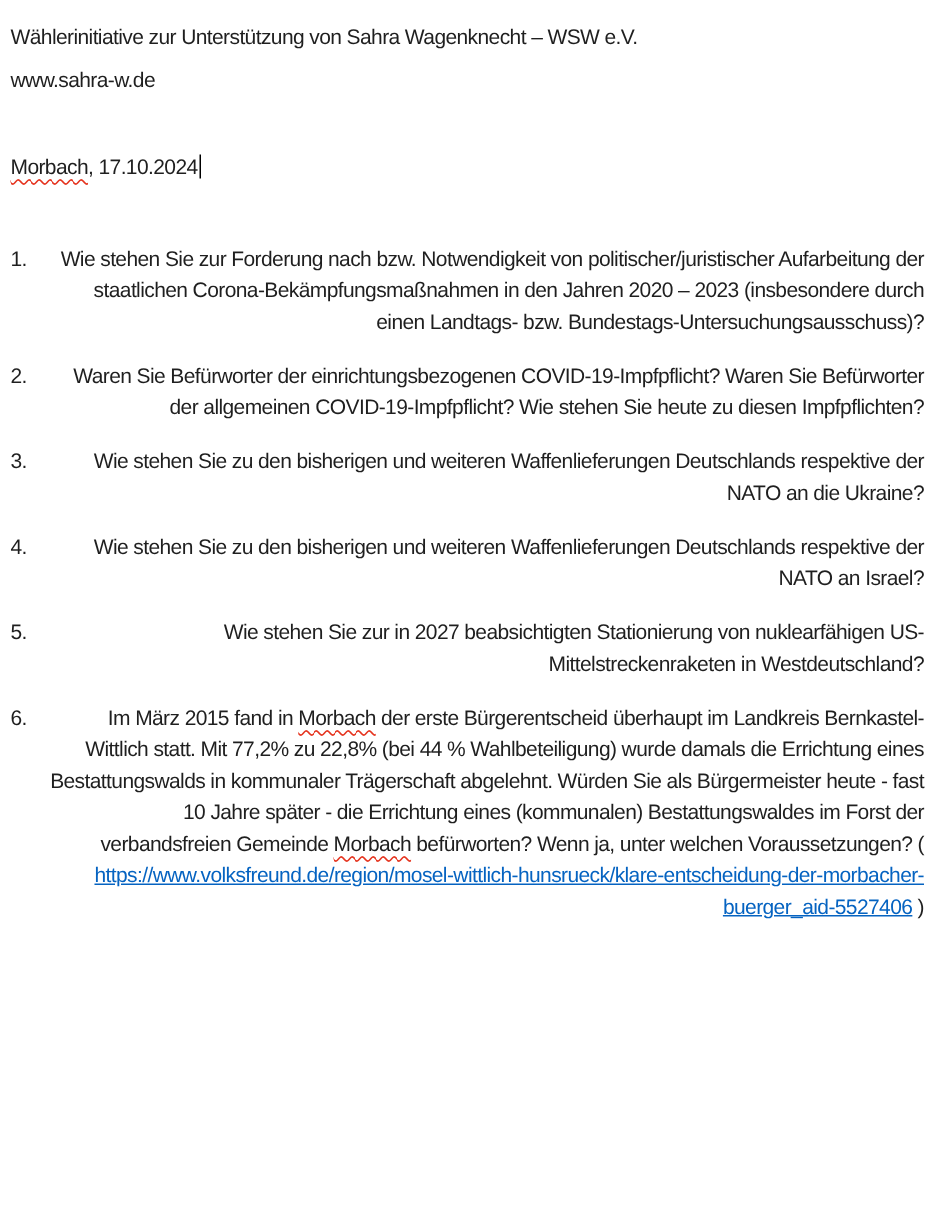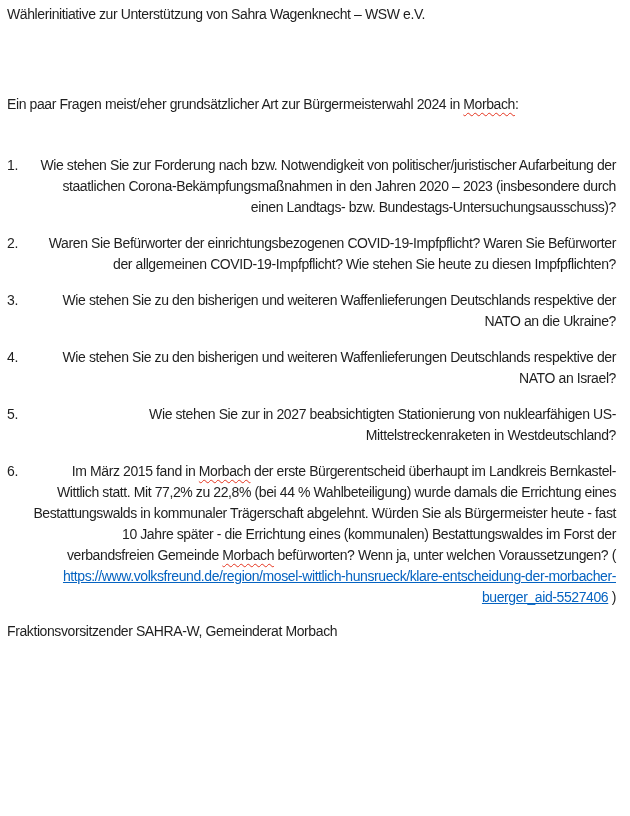--- a/index.html
+++ b/index.html
@@ -16,21 +16,21 @@
     background: var(--page-bg);
     overflow: hidden;
     font-family: "Liberation Sans", "DejaVu Sans", sans-serif;
     font-size: 14px;
     letter-spacing: -0.4px;
     color: var(--text);
   }
   .page {
     width: 630px;
     height: 816px;
-    padding: 3px 14px 0 7px;
+    padding: 13px 14px 0 7px;
     background: var(--page-bg);
   }
   p { margin: 0; line-height: 21px; }
   .org-line   { margin-top: 1px; }
   .website    { margin-top: 8px; }
   .dateline   { margin-top: 37px; }
   .intro      { margin-top: 69px; }
   .qlist      { margin-top: 40px; }
   .qitem {
     display: flex;
@@ -73,25 +73,28 @@
 </style>
 </head>
 <body>
 
 <div class="page">
 
   <p class="org-line">
     <span>Wählerinitiative zur Unterstützung von Sahra Wagenknecht – WSW e.V.</span>
   </p>
 
+  <p class="website">
+    <span>www.sahra-w.de</span>
+  </p>
 
+  <p class="dateline">
+    <span class="misspell">Morbach</span><span>, 17.10.2024</span><span class="text-cursor"></span>
+  </p>
 
-  <p class="intro">
-    <span>Ein paar Fragen meist/eher grundsätzlicher Art zur Bürgermeisterwahl 2024 in </span><span class="misspell">Morbach</span><span>:</span>
-  </p>
 
   <div class="qlist">
 
     <div class="qitem">
       <span class="qnum">1.</span>
       <p class="qtext"><span>Wie stehen Sie zur Forderung nach bzw. Notwendigkeit von politischer/juristischer Aufarbeitung der staatlichen Corona-Bekämpfungsmaßnahmen in den Jahren 2020 – 2023 (insbesondere durch einen Landtags- bzw. Bundestags-Untersuchungsausschuss)?</span></p>
     </div>
 
     <div class="qitem">
       <span class="qnum">2.</span>
@@ -114,17 +117,14 @@
     </div>
 
     <div class="qitem">
       <span class="qnum">6.</span>
       <p class="qtext"><span>Im März 2015 fand in </span><span class="misspell">Morbach</span><span> der erste Bürgerentscheid überhaupt im Landkreis Bernkastel-Wittlich statt. Mit 77,2% zu 22,8% (bei 44 % Wahlbeteiligung) wurde damals die Errichtung eines Bestattungswalds in kommunaler Trägerschaft abgelehnt. Würden Sie als Bürgermeister heute - fast 10 Jahre später - die Errichtung eines (kommunalen) Bestattungswaldes im Forst der verbandsfreien Gemeinde </span><span class="misspell">Morbach</span><span> befürworten? Wenn ja, unter welchen Voraussetzungen? ( </span><a class="hyperlink">https://www.volksfreund.de/region/mosel-wittlich-hunsrueck/klare-entscheidung-der-morbacher-buerger_aid-5527406</a><span> )</span></p>
     </div>
 
   </div>
 
 
-  <p class="signature-role">
-    <span>Fraktionsvorsitzender SAHRA-W, Gemeinderat Morbach</span>
-  </p>
 
 </div>
 
 </body></html>

